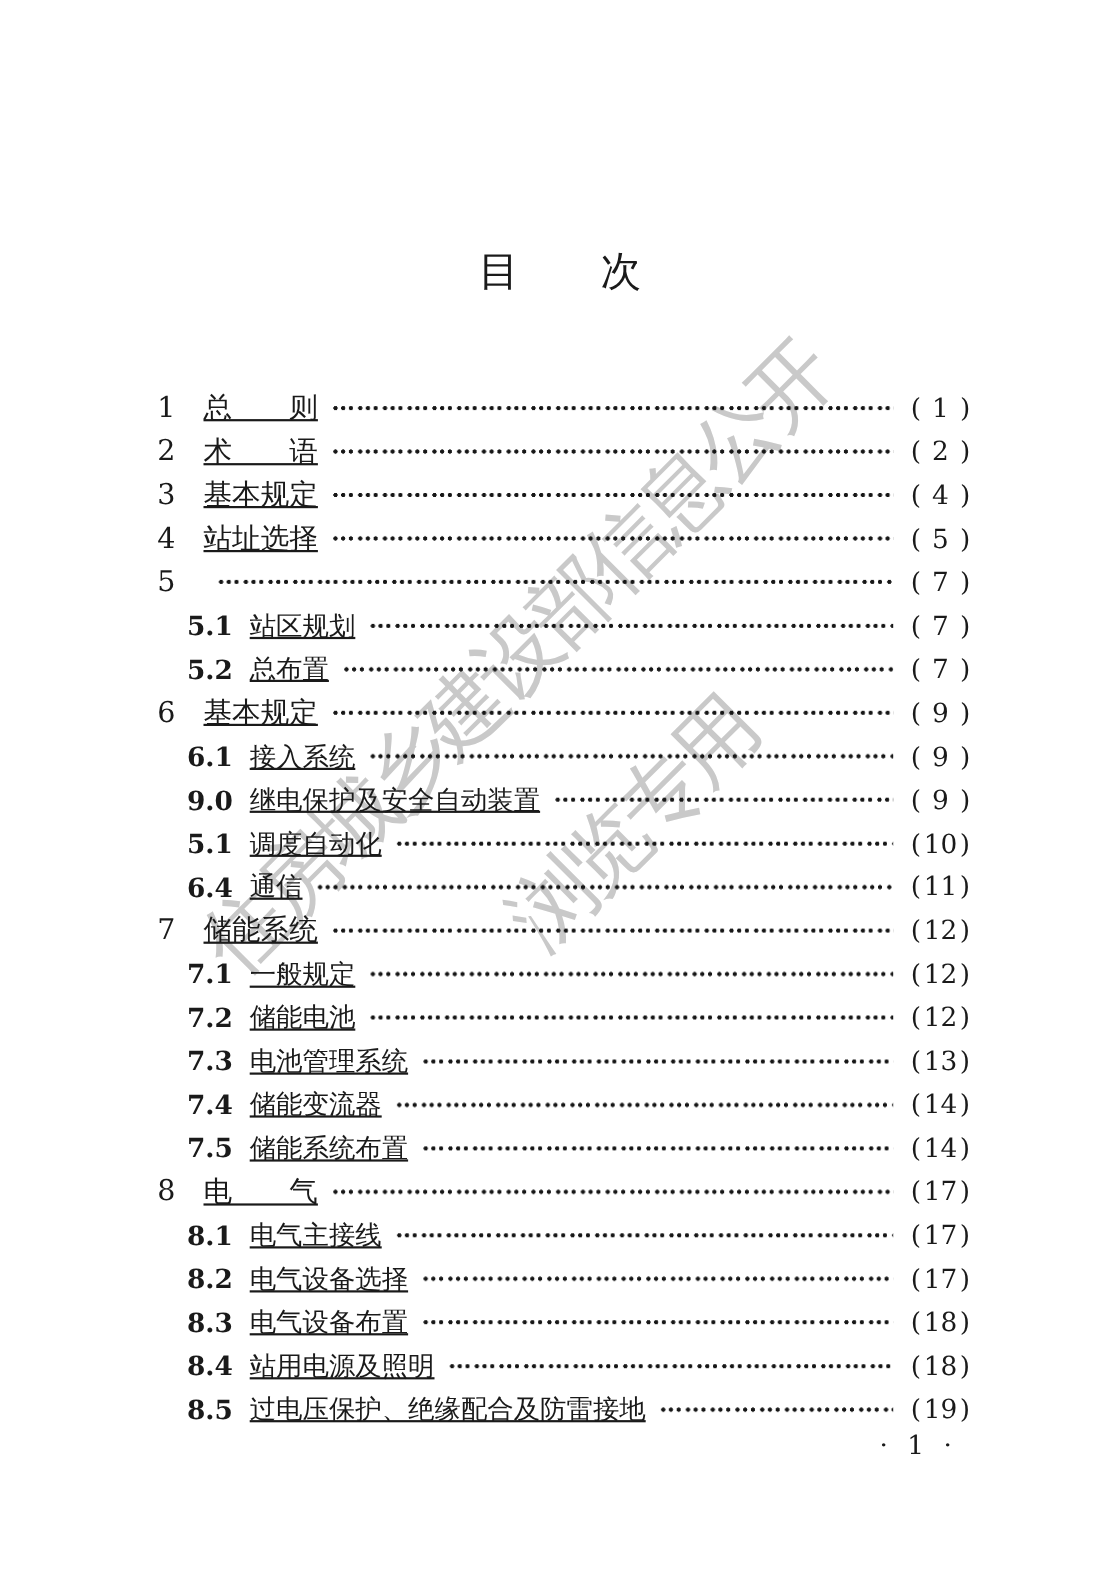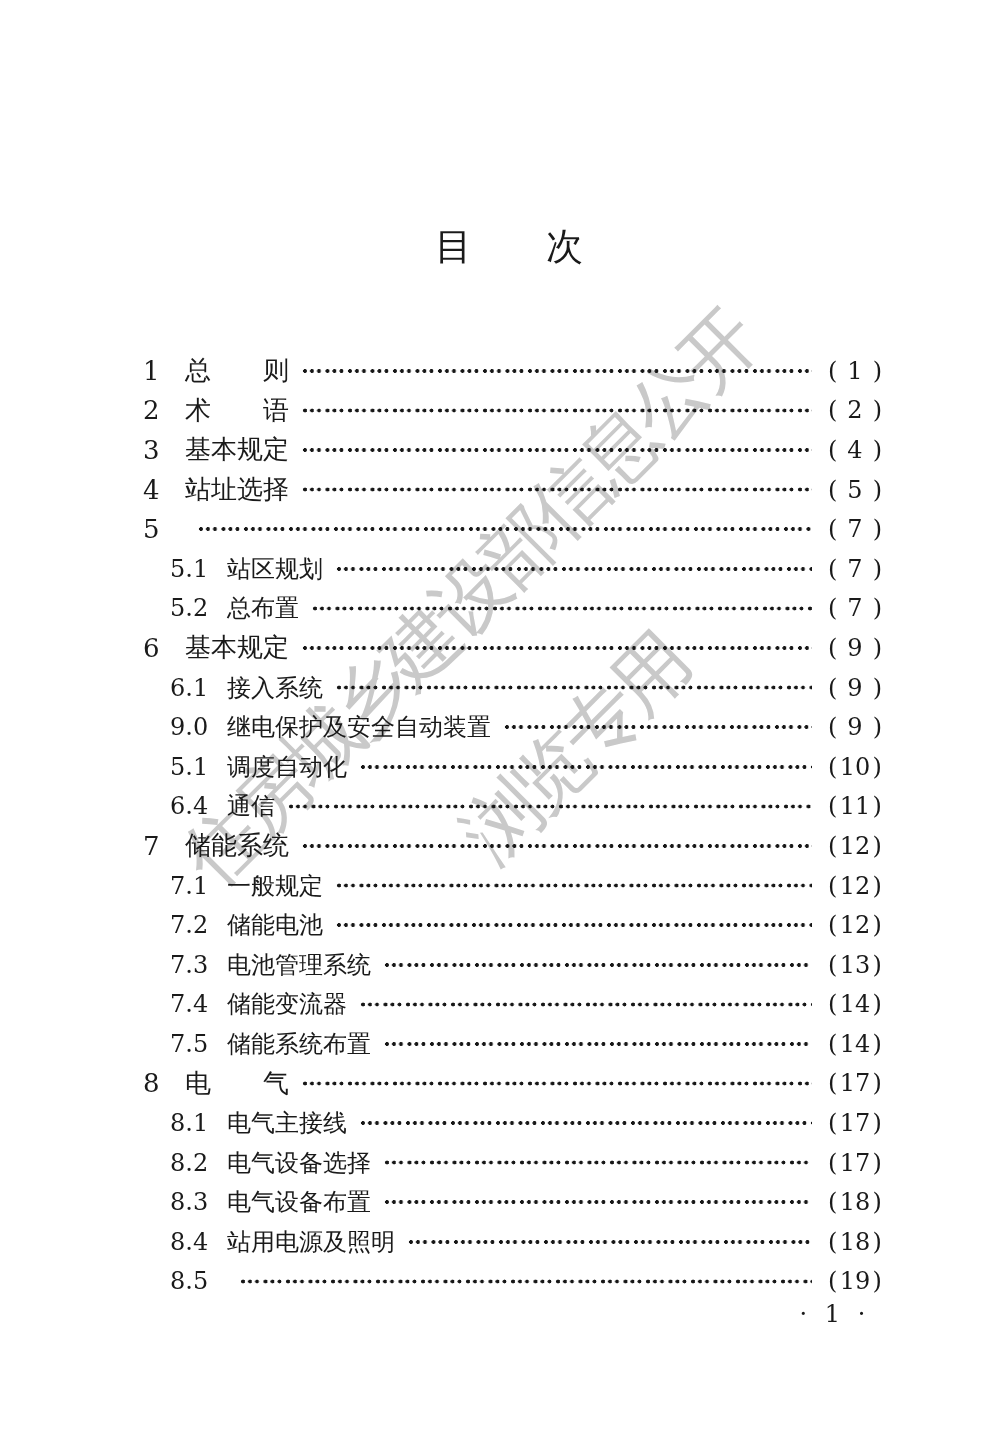--- a/index.html
+++ b/index.html
@@ -59,24 +59,25 @@
     display: flex;
     align-items: center;
     height: 39.6px;
     padding-right: 118px;
     box-sizing: border-box;
   }
   .row.l1 { padding-left: 143px; font-size: 26px; }
   .row.l2 { padding-left: 170px; font-size: 24px; }
   .num { flex: none; white-space: nowrap; }
   .row.l1 .num { width: 42px; }
-  .row.l2 .num { width: 57px; }
+  .row.l2 .num { width: 57px; font-weight: bold; }
   .title {
     flex: none;
     white-space: nowrap;
+    text-decoration: underline;
   }
   .leader {
     flex: 1;
     align-self: stretch;
     margin: 0 16px 0 12px;
     background-image:
       radial-gradient(circle at 4px 50%,  #161616 1.7px, transparent 2.2px),
       radial-gradient(circle at 11px 50%, #161616 1.7px, transparent 2.2px),
       radial-gradient(circle at 18px 50%, #161616 1.7px, transparent 2.2px);
     background-size: 22.5px 100%;
@@ -339,20 +340,21 @@
     <span class="title">站用电源及照明</span>
     <span class="leader"></span>
     <span class="pageref">
       <span class="po">(</span>
       <span class="pn">18</span>
       <span class="pc">)</span>
     </span>
   </div>
       <div class="row l2">
     <span class="num">8.5</span>
+    <span class="title">过电压保护、绝缘配合及防雷接地</span>
     <span class="leader"></span>
     <span class="pageref">
       <span class="po">(</span>
       <span class="pn">19</span>
       <span class="pc">)</span>
     </span>
   </div>
     </div>
 
   <div class="footer">· 1 ·</div>

